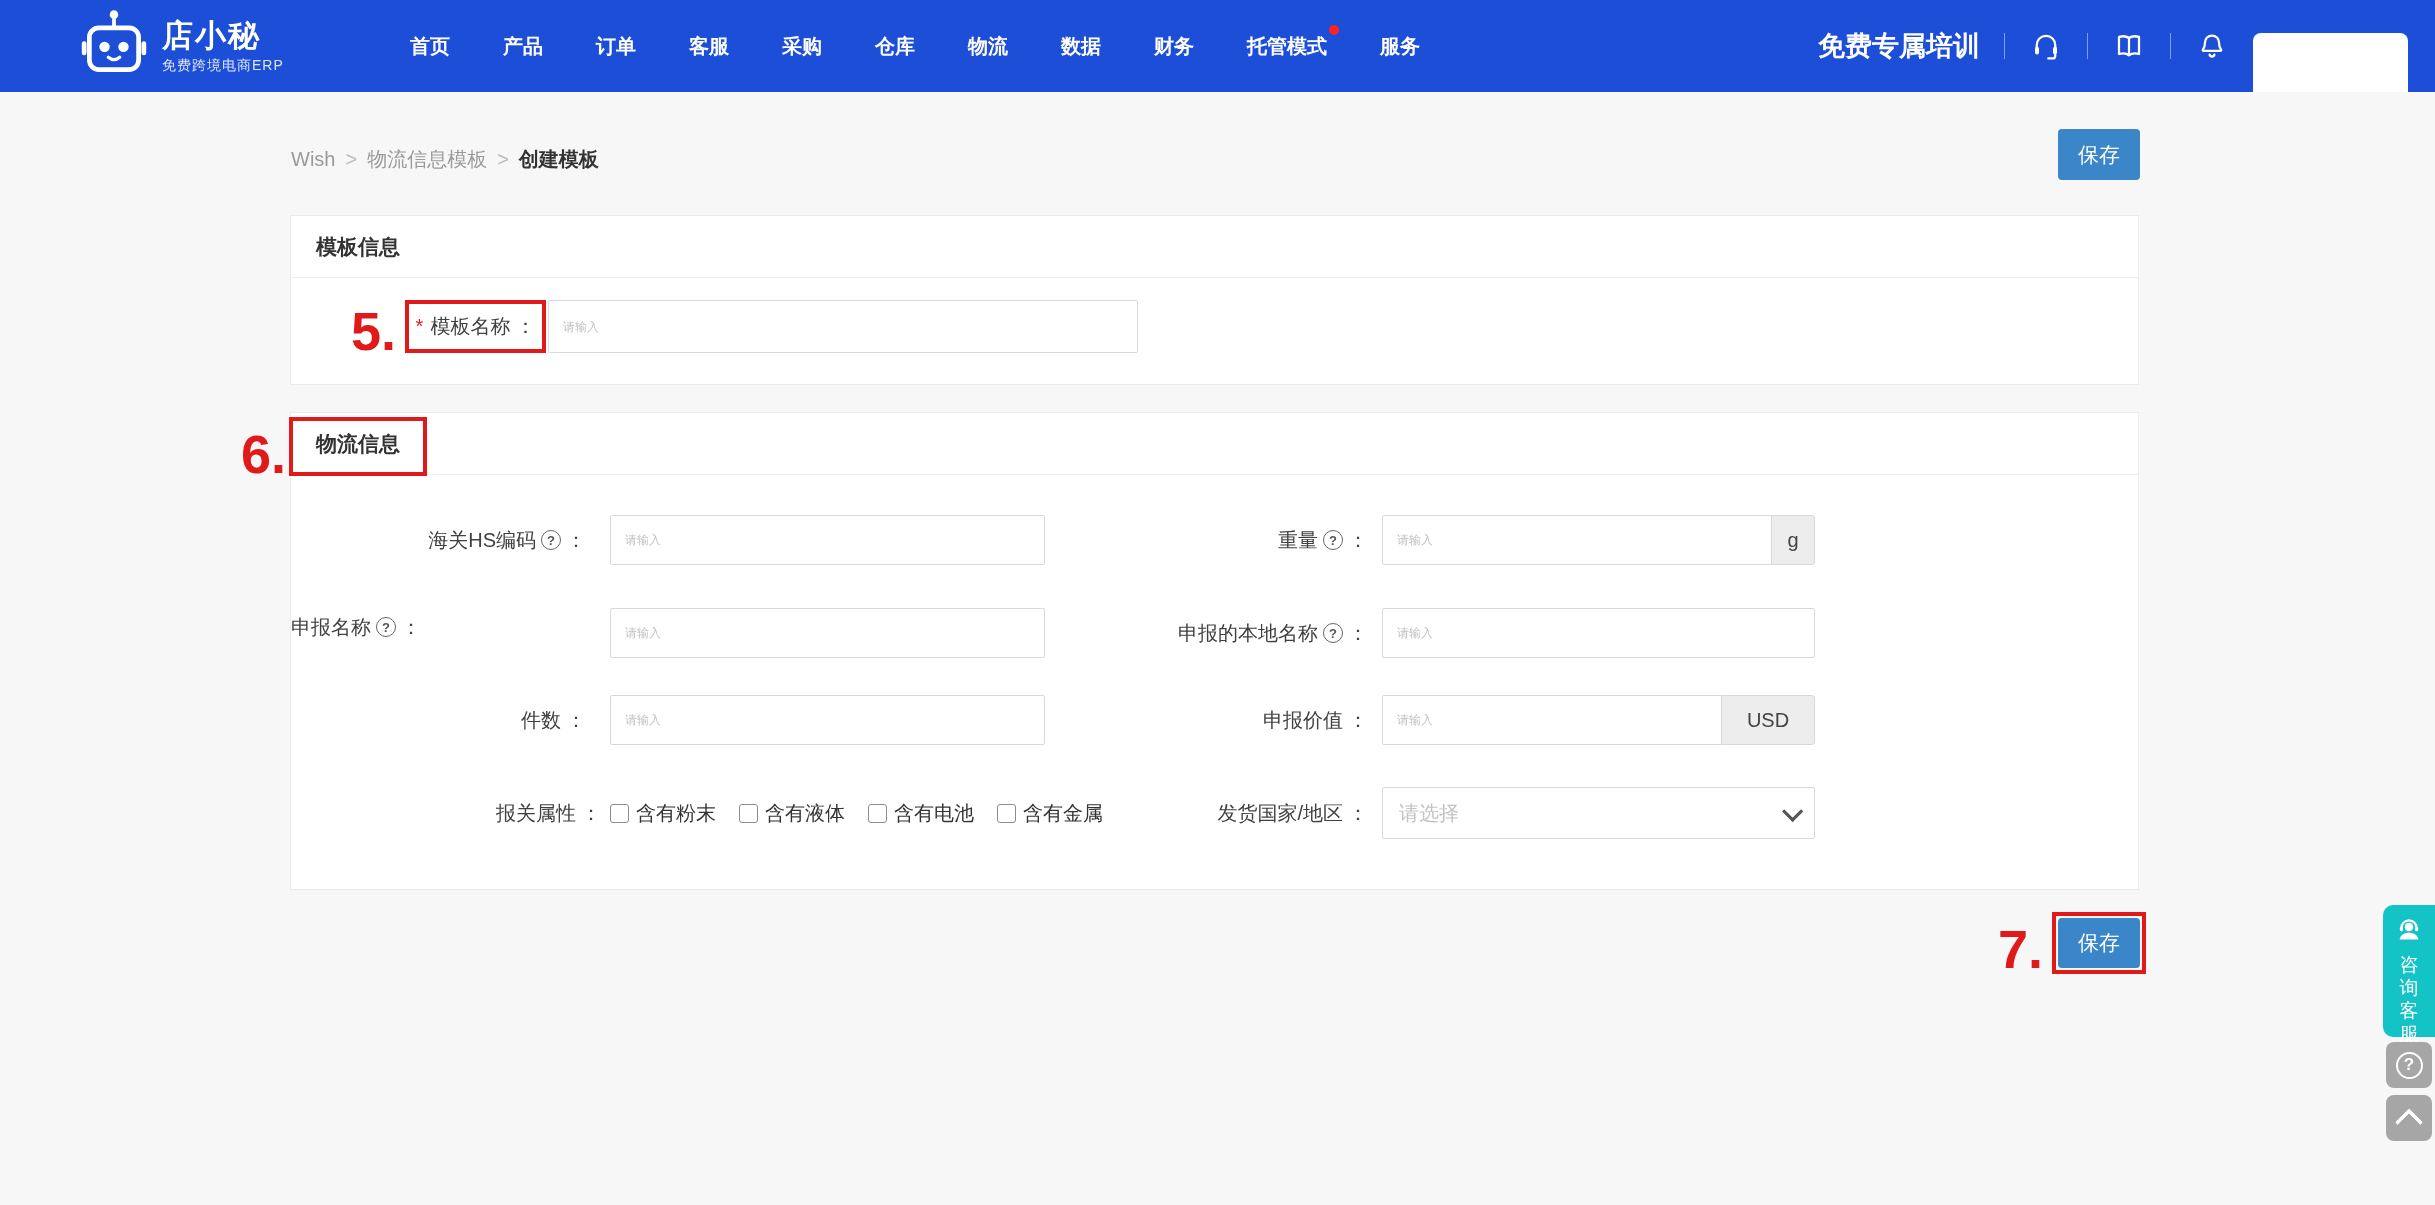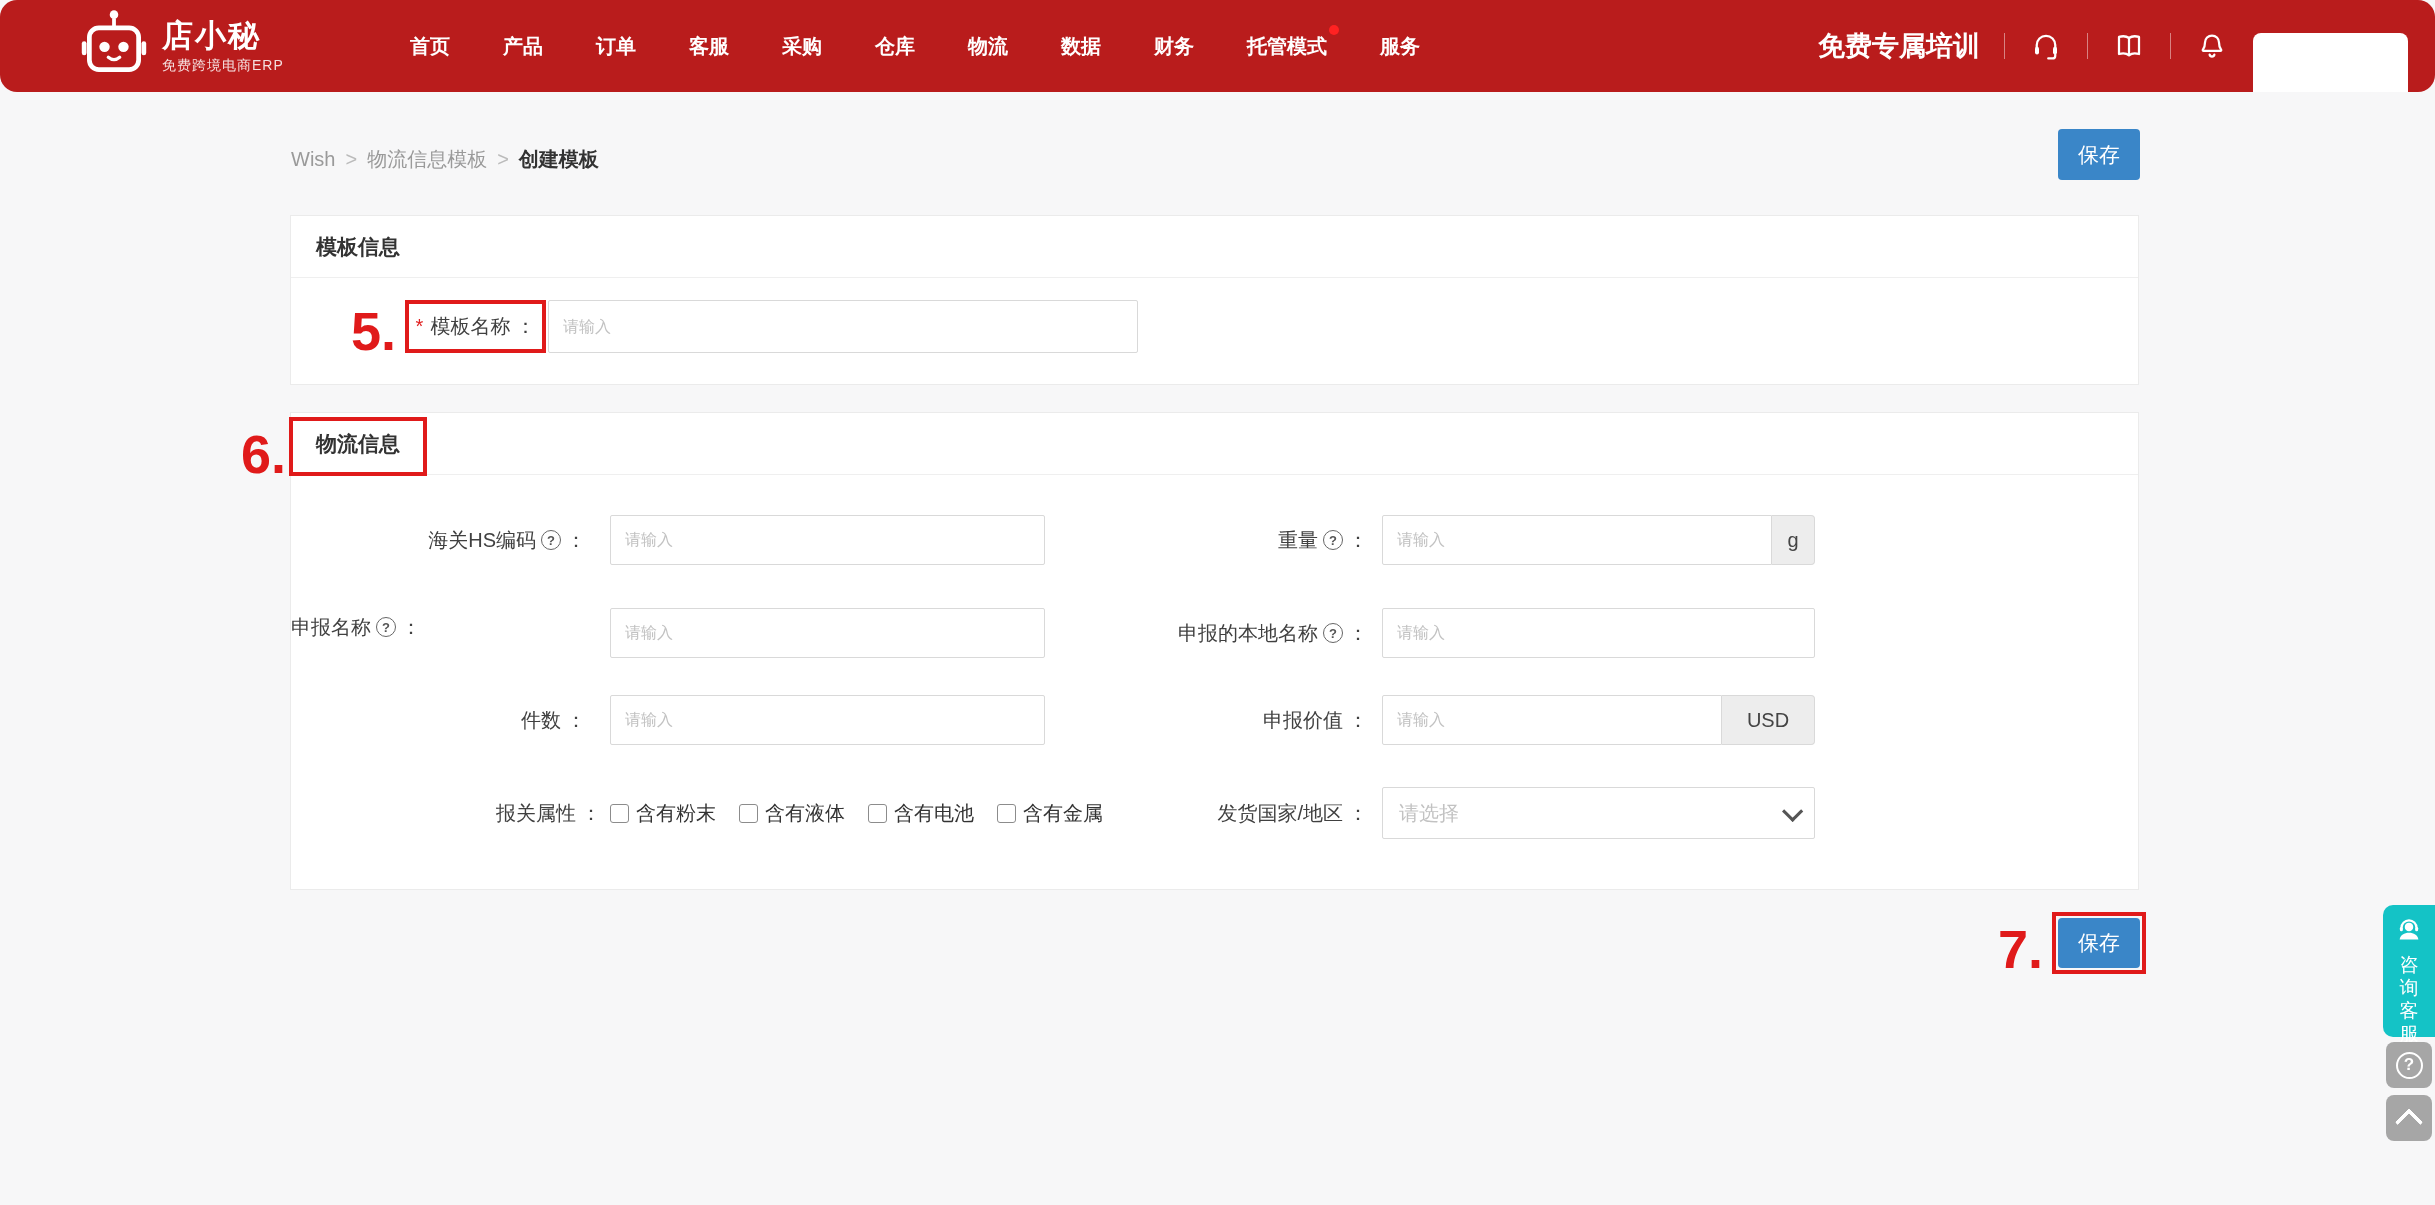--- a/index.html
+++ b/index.html
@@ -3,21 +3,21 @@
 <meta charset="utf-8">
 <style>
   html,body{margin:0;padding:0;}
   body{
     width:2435px;height:1205px;position:relative;overflow:hidden;
     background:#f7f7f8;
     font-family:"Liberation Sans","DejaVu Sans",sans-serif;
     color:#333;
   }
   
-  .navbar{position:absolute;top:0;left:0;width:2435px;height:92px;background:#b91c1c;border-radius:17px;}
+  .navbar{position:absolute;top:0;left:0;width:2435px;height:92px;background:#1d4ed8;}
   .logo{position:absolute;left:78px;top:8px;display:flex;align-items:center;cursor:pointer;}
   .logo-text{margin-left:12px;color:#fff;}
   .logo-title{font-size:31px;font-weight:bold;letter-spacing:2px;line-height:36px;}
   .logo-sub{font-size:14px;opacity:.85;margin-top:3px;letter-spacing:1px;}
   .menu{position:absolute;left:410px;top:0;height:92px;display:flex;align-items:center;gap:53px;}
   .menu a{color:#fff;font-size:20px;font-weight:bold;text-decoration:none;position:relative;white-space:nowrap;cursor:pointer;}
   .nav-badge{position:absolute;top:-8px;right:-12px;width:10px;height:10px;border-radius:50%;background:#ff2222;}
   .nav-right{position:absolute;right:0;top:0;height:92px;display:flex;align-items:center;}
   .training{color:#fff;font-size:27px;font-weight:600;text-decoration:none;cursor:pointer;white-space:nowrap;}
   .vdiv{width:1px;height:26px;background:rgba(255,255,255,.45);margin:0 24px;}
@@ -37,21 +37,21 @@
   
   .card{position:absolute;left:290px;width:1849px;background:#fff;border:1px solid #ebebeb;box-sizing:border-box;}
   .card-header{height:62px;border-bottom:1px solid #efefef;display:flex;align-items:center;padding-left:25px;box-sizing:border-box;}
   .card-title{font-size:21px;font-weight:bold;color:#333;}
   .card1{top:215px;height:170px;}
   .card2{top:412px;height:478px;}
   
   .lbl{font-size:20px;color:#404040;display:flex;align-items:center;justify-content:flex-end;gap:5px;white-space:nowrap;}
   .txt-input{
     box-sizing:border-box;border:1px solid #d9d9d9;border-radius:2px;background:#fff;
-    font-size:16px;font-family:inherit;color:#333;padding:0 14px;outline:none;width:100%;height:100%;
+    font-size:12px;font-family:inherit;color:#333;padding:0 14px;outline:none;width:100%;height:100%;
   }
   .txt-input::placeholder{color:#c2c2c2;}
   .qmark{
     width:20px;height:20px;border:1.5px solid #666;border-radius:50%;
     display:inline-flex;align-items:center;justify-content:center;
     font-size:13px;font-weight:bold;color:#555;box-sizing:border-box;cursor:pointer;
   }
   .req{color:#e02020;font-size:20px;margin-right:2px;}
   .field{position:absolute;display:flex;align-items:center;}
   .group{display:flex;width:100%;height:100%;}

